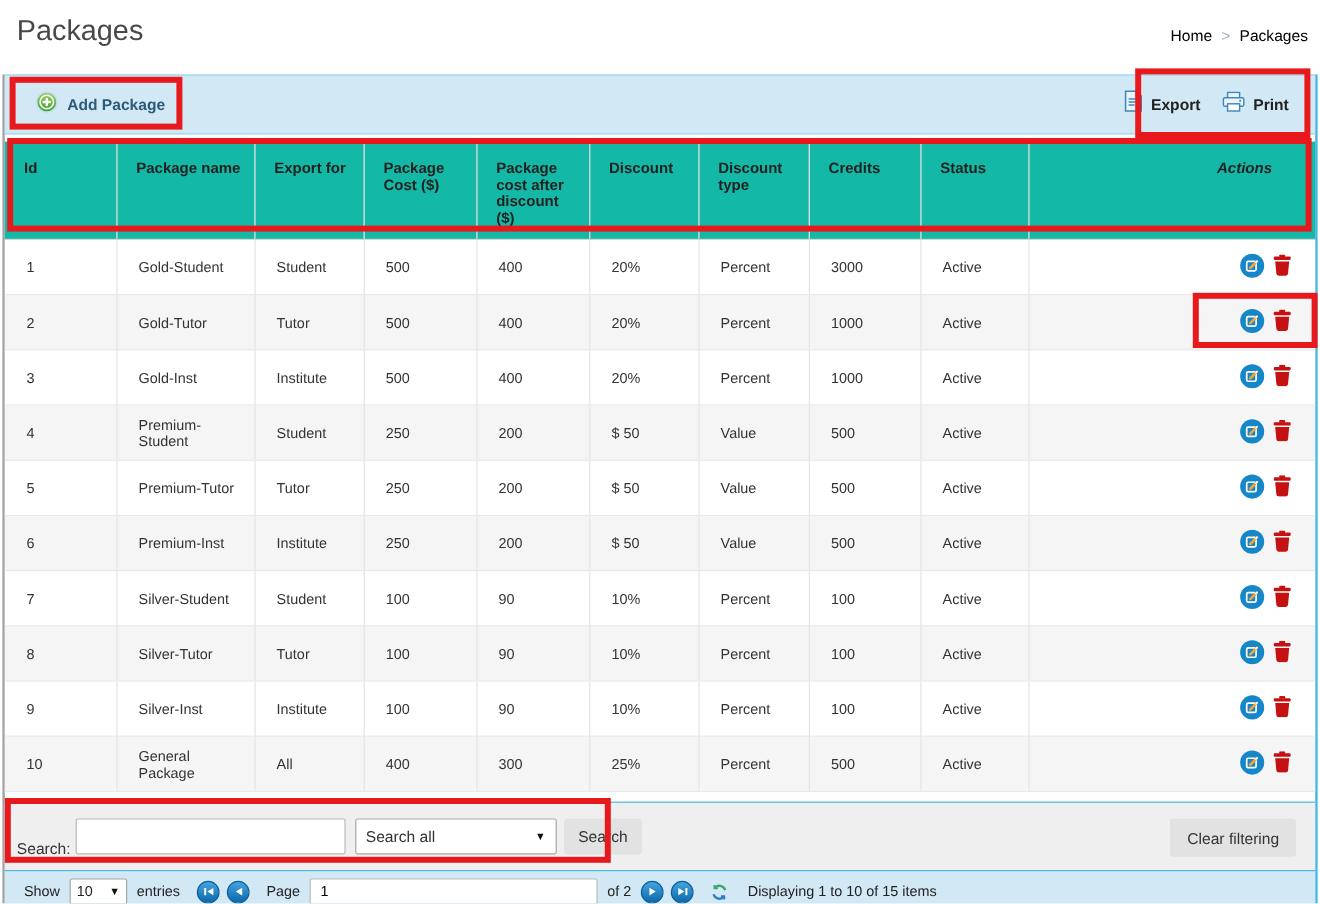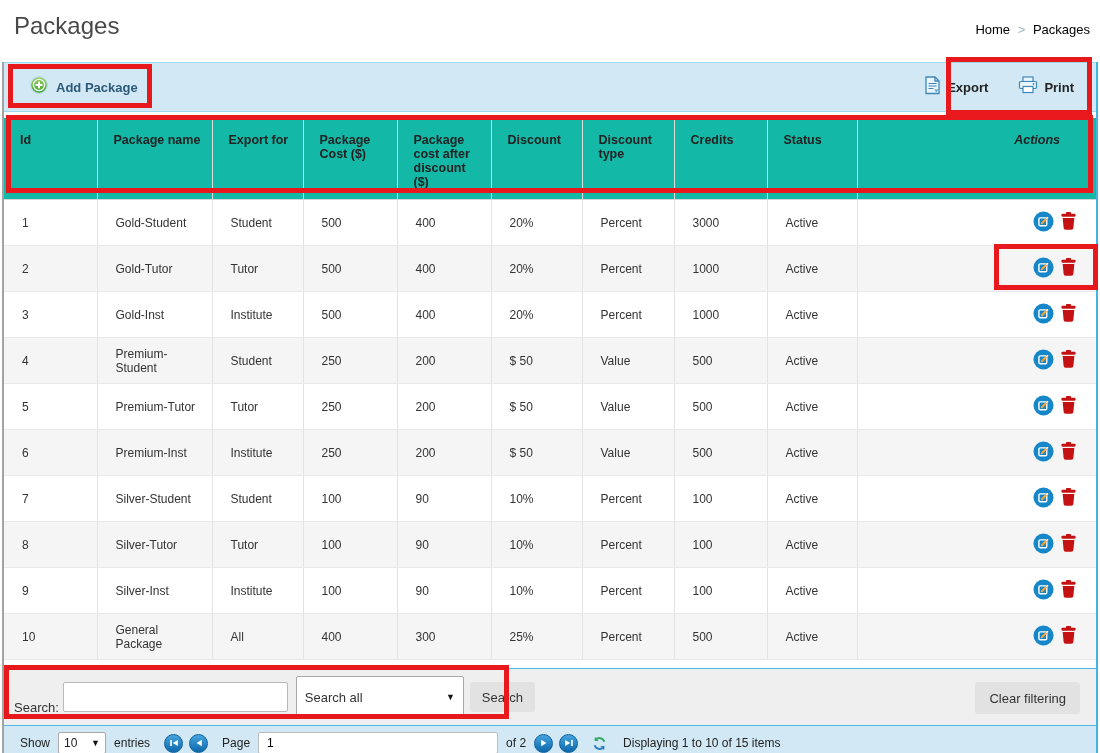--- a/index.html
+++ b/index.html
@@ -15,21 +15,21 @@
   .breadcrumb .sep { color:#9ab4bf; margin:0 4px; }
 
   
   .panel { position:absolute; left:2px; right:2px; top:62px; bottom:0;
     border-left:2px solid #a3a3a3; border-right:2px solid #41b6e3; background:#fff; }
 
   .toolbar { height:50px; background:#d2e9f5; border-top:1px solid #9ed6ec; border-bottom:1px solid #9ed6ec;
     display:flex; align-items:center; justify-content:space-between; padding:0 14px; margin-bottom:6px; }
   .add-btn { display:flex; align-items:center; gap:8px; cursor:pointer; margin-left:12px; }
   .add-btn .lbl { font-size:13px; font-weight:bold; color:#2b5a7a; }
-  .toolbar-right { display:flex; align-items:center; gap:30px; margin-right:8px; }
+  .toolbar-right { display:flex; align-items:center; gap:18px; margin-right:8px; }
   .tool-btn { display:flex; align-items:center; gap:6px; cursor:pointer; }
   .tool-btn .lbl { font-size:13px; font-weight:bold; color:#222; }
 
   
   table { width:100%; border-collapse:collapse; table-layout:fixed; }
   thead th { background:#14b8a6; font-size:12.5px; font-weight:bold; color:#222; text-align:left;
     vertical-align:top; padding:15px 10px 10px 16px; height:72px;
     border-right:1px solid #dcdcdc; border-bottom:1px solid #d5d5d5; }
   thead th:last-child { text-align:right; padding-right:36px; border-right:none;font-style:italic; }
   tbody td { font-size:12px; color:#333; padding:0 10px 0 18px; height:46px;
@@ -38,21 +38,21 @@
   tbody tr:nth-child(even) td { background:#f5f5f5; }
   .action-btn { background:none; border:none; cursor:pointer; padding:0; margin-left:7px;
     display:inline-flex; vertical-align:middle; }
 
   
   .filterbar { height:57px; margin-top:8px; background:#efefef; border-top:1px solid #4cb8e2;
     display:flex; align-items:center; padding:0 10px; position:relative; }
   .filterbar .lbl { font-size:13px; color:#333; margin-right:4px;margin-top:20px; }
   .search-input { width:225px; height:30px; border:1px solid #b9b9b9; border-radius:2px;
     background:#fff; font-size:13px; padding:0 8px; outline:none; }
-  .fake-select { height:42px; border:1px solid #a8a8a8; border-radius:2px; background:#fff;
+  .fake-select { height:30px; border:1px solid #a8a8a8; border-radius:2px; background:#fff;
     display:flex; align-items:center; justify-content:space-between; font-size:13px;
     padding:0 8px; cursor:pointer; }
   .sel-field { width:168px; margin-left:8px; }
   .fake-select .arrow { font-size:9px; color:#111; margin-left:8px; }
   .btn { height:30px; background:#e2e2e2; border:none; border-radius:3px; font-size:13px;
     color:#333; padding:0 12px; cursor:pointer; font-family:inherit; }
   .search-go { margin-left:6px; }
   .clear-btn { position:absolute; right:16px; top:13px; padding:0 14px; height:32px; }
 
   

